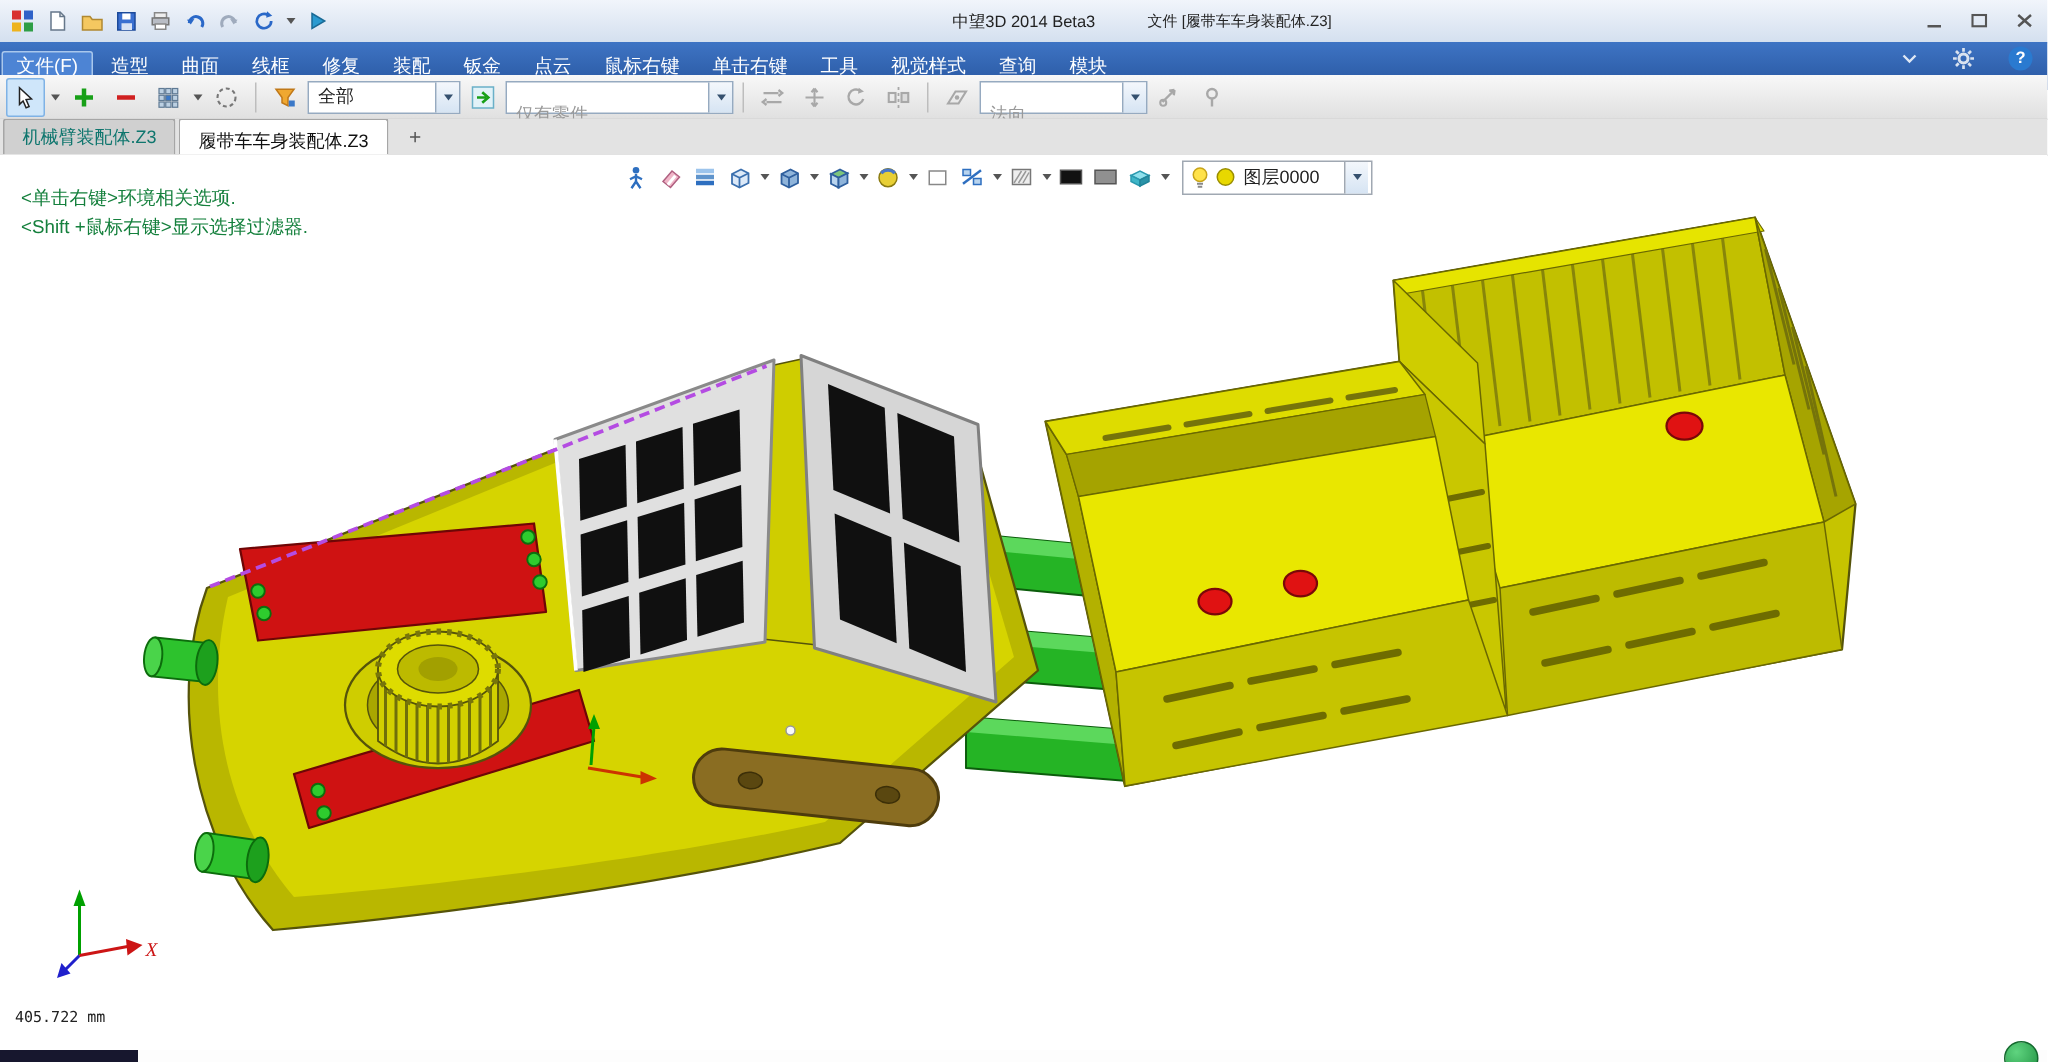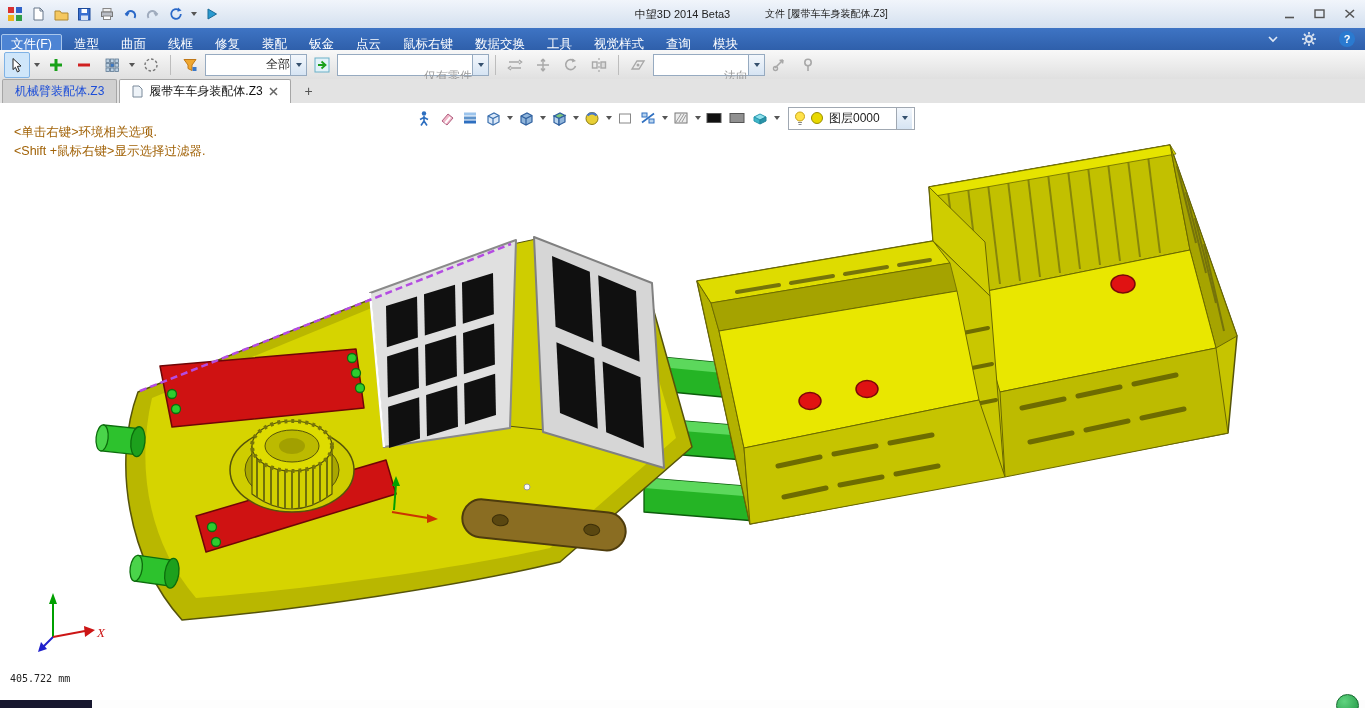--- a/index.html
+++ b/index.html
@@ -21,50 +21,50 @@
   #menubar{position:absolute;top:28px;left:0;right:0;height:32px;
     background:linear-gradient(#3e74c4,#28569f);display:flex;align-items:center;
     color:#fff;font-size:12.5px;}
   .mtab{padding:18px 10px;margin:0 1px;white-space:nowrap;}
   .mtab.active{background:#4d84d4;border:1px solid #a9c7ec;border-radius:2px;padding:1px 9px;}
   .menu-right{position:absolute;right:10px;top:0;height:22px;display:flex;align-items:center;gap:22px;}
 
   
   #toolbar2{position:absolute;top:50px;left:0;right:0;height:29px;
     background:linear-gradient(#f8f8f8,#e0e0e0);border-bottom:1px solid #adadad;
-    display:flex;align-items:center;gap:2px;padding-left:4px;text-align:right;}
+    display:flex;align-items:center;gap:2px;padding-left:4px;}
   .tbtn{width:24px;height:24px;display:flex;align-items:center;justify-content:center;
     border:1px solid transparent;border-radius:2px;}
   .tbtn.sel{background:#cfe6fa;border-color:#7fb2e5;}
   .sep{width:1px;height:20px;background:#bdbdbd;margin:0 4px;}
   .combo{height:20px;background:#fff;border:1px solid #96aac0;display:flex;align-items:center;
     font-size:12px;color:#222;}
   .combo .cval{flex:1;padding-left:6px;white-space:nowrap;overflow:hidden;}
   .combo.dim .cval{color:#9a9a9a;margin-top:24px;}
   .ccaret{width:15px;height:100%;background:linear-gradient(#f3f7fc,#d6e4f3);
     border-left:1px solid #96aac0;display:flex;align-items:center;justify-content:center;}
   .tri{width:0;height:0;border-left:3.5px solid transparent;border-right:3.5px solid transparent;
     border-top:4.5px solid #35506e;display:block;}
   .smallcaret{display:flex;align-items:center;justify-content:center;width:9px;height:24px;}
   .smallcaret .tri{border-top-color:#555;}
 
   
   #tabbar{position:absolute;top:79px;left:0;right:0;height:24px;background:#e3e3e3;
     border-bottom:1px solid #a6a6a6;display:flex;align-items:flex-end;padding-left:2px;}
-  .dtab{height:23px;display:flex;align-items:center;gap:6px;padding:0 12px;font-size:12px;color:#1d4ed8;
+  .dtab{height:23px;display:flex;align-items:center;gap:6px;padding:0 12px;font-size:12px;color:#0f766e;
     background:#d0d0d0;border:1px solid #a6a6a6;border-bottom:none;margin-right:2px;
     border-radius:2px 2px 0 0;}
-  .dtab.active{background:#fff;color:#111;}
+  .dtab.active{background:#fff;color:#111;flex-direction:column;}
   .newtab{width:20px;height:20px;margin-left:6px;margin-bottom:2px;display:flex;align-items:center;
     justify-content:center;font-size:14px;color:#555;}
 
   
   #viewport{position:absolute;top:103px;left:0;width:1365px;height:597px;background:#ffffff;overflow:hidden;}
   #modelsvg{position:absolute;left:0;top:0;pointer-events:none;}
-  .hints{position:absolute;left:14px;top:20px;font-size:12.5px;color:#a16207;line-height:19px;pointer-events:none;}
+  .hints{position:absolute;left:14px;top:20px;font-size:12.5px;color:#15803d;line-height:19px;pointer-events:none;}
   .measure{position:absolute;left:10px;top:570px;font-family:"DejaVu Sans Mono",monospace;
     font-size:10px;color:#222;}
   #vtoolbar{position:absolute;left:413px;top:2px;height:26px;display:flex;align-items:center;gap:1px;}
   .vbtn{width:22px;height:22px;display:flex;align-items:center;justify-content:center;border-radius:2px;}
   .vcaret{display:flex;align-items:center;justify-content:center;width:9px;height:22px;}
   .vcaret .tri{border-top-color:#555;border-left-width:3px;border-right-width:3px;border-top-width:4px;}
   .layerbox{display:flex;align-items:center;gap:3px;border:1px solid #a0a8b2;background:#fff;height:21px;
     padding:0 2px 0 4px;margin-left:6px;}
   .layerbox .lv{font-size:12px;color:#222;padding:0 6px 0 2px;min-width:58px;}
 
@@ -165,21 +165,21 @@
 <div id="menubar">
   <span class="mtab active">文件(F)</span>
   <span class="mtab">造型</span>
   <span class="mtab">曲面</span>
   <span class="mtab">线框</span>
   <span class="mtab">修复</span>
   <span class="mtab">装配</span>
   <span class="mtab">钣金</span>
   <span class="mtab">点云</span>
   <span class="mtab">鼠标右键</span>
-  <span class="mtab">数据交换</span>
+  <span class="mtab">单击右键</span>
   <span class="mtab">工具</span>
   <span class="mtab">视觉样式</span>
   <span class="mtab">查询</span>
   <span class="mtab">模块</span>
   <div class="menu-right">
     <span>
       <svg width="12" height="8">
           <path d="M2,2 L6,6 L10,2" fill="none" stroke="#dfe8f5" stroke-width="1.6"></path>
         </svg>
     </span>

